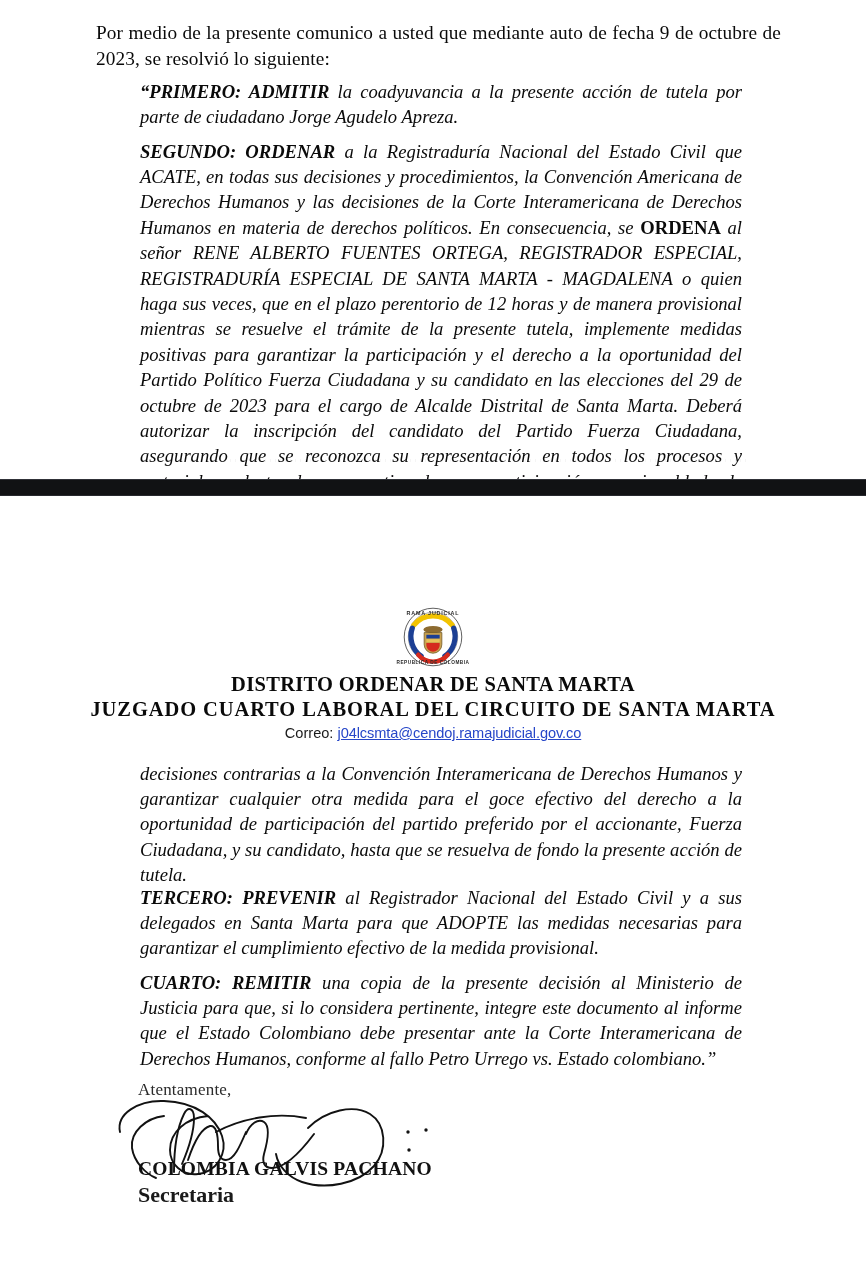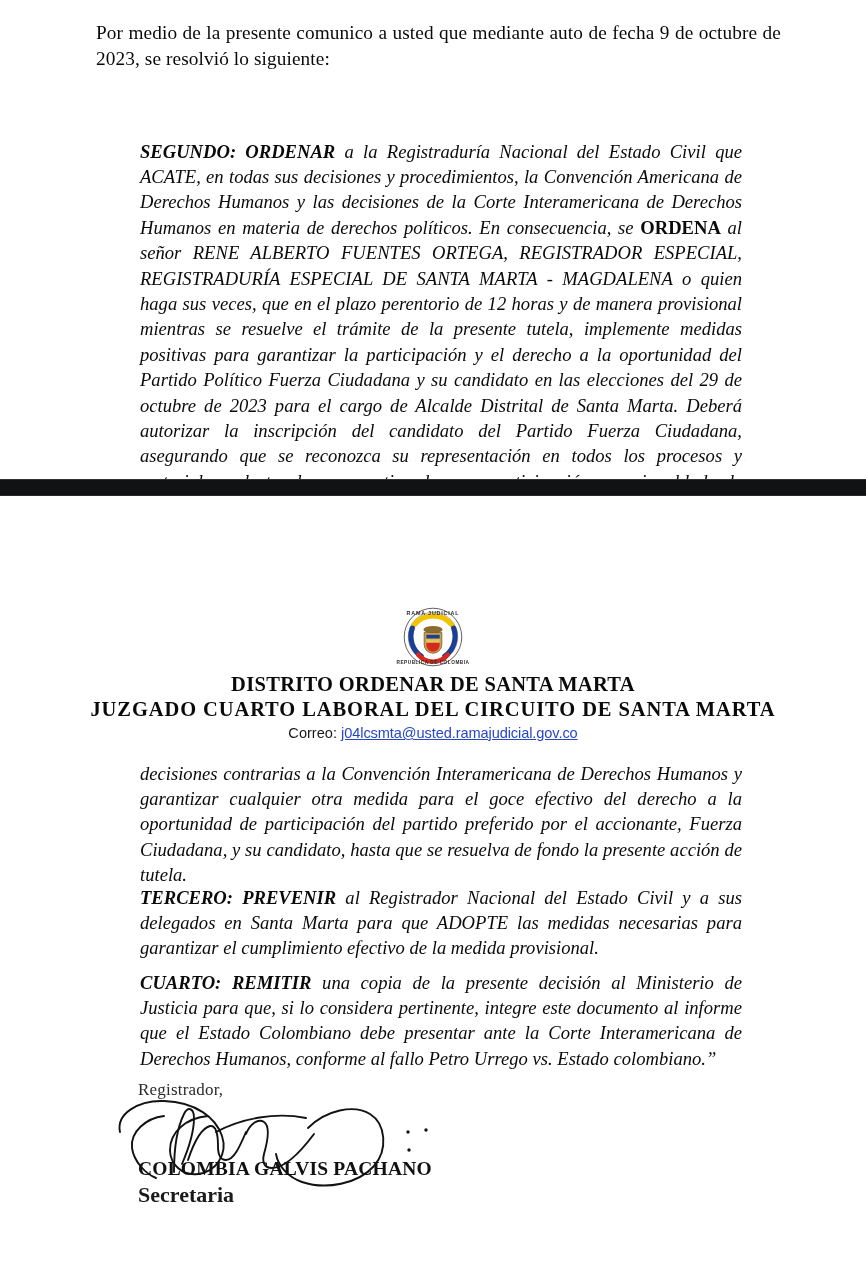--- a/index.html
+++ b/index.html
@@ -206,20 +206,23 @@
 </style>
 </head>
 <body>
 
 <div class="page">
 
   <div class="frag-top">
 
     <p class="body-para lead">Por medio de la presente comunico a usted que mediante auto de fecha 9 de octubre de 2023, se resolvió lo siguiente:</p>
 
+    <p class="indent-block blk-primero">
+      <b>“PRIMERO: ADMITIR</b><span> la coadyuvancia a la presente acción de tutela por parte de ciudadano Jorge Agudelo Apreza.</span>
+    </p>
 
     <p class="indent-block blk-segundo">
       <b>SEGUNDO: ORDENAR</b><span> a la Registraduría Nacional del Estado Civil que ACATE, en todas sus decisiones y procedimientos, la Convención Americana de Derechos Humanos y las decisiones de la Corte Interamericana de Derechos Humanos en materia de derechos políticos. En consecuencia, se </span><span class="bold-upright">ORDENA</span><span> al señor RENE ALBERTO FUENTES ORTEGA, REGISTRADOR ESPECIAL, REGISTRADURÍA ESPECIAL DE SANTA MARTA - MAGDALENA o quien haga sus veces, que en el plazo perentorio de 12 horas y de manera provisional mientras se resuelve el trámite de la presente tutela, implemente medidas positivas para garantizar la participación y el derecho a la oportunidad del Partido Político Fuerza Ciudadana y su candidato en las elecciones del 29 de octubre de 2023 para el cargo de Alcalde Distrital de Santa Marta. Deberá autorizar la inscripción del candidato del Partido Fuerza Ciudadana, asegurando que se reconozca su representación en todos los procesos y materiales electorales, garantizando su participación en igualdad de condiciones que los demás candidatos. Deberá abstenerse de tomar</span>
     </p>
 
     <div class="scan-speckle"></div>
   </div>
 
   <div class="page-break-band"></div>
 
@@ -247,36 +250,36 @@
           <text x="50" y="79" font-family="Liberation Sans, sans-serif" font-size="6.4" font-weight="bold" fill="#2b2b2b" text-anchor="middle" letter-spacing="0.7">REPUBLICA DE COLOMBIA</text>
         </svg>
       </span>
     </div>
 
     <div class="letterhead">
       <div class="lh-line1">DISTRITO ORDENAR DE SANTA MARTA</div>
       <div class="lh-line2">JUZGADO CUARTO LABORAL DEL CIRCUITO DE SANTA MARTA</div>
       <div class="lh-mail">
         <span>Correo:</span>
-        <a class="mail-link" href="#">j04lcsmta@usted.ramajudicial.gov.co</a>
+        <a class="mail-link" href="#">j04lcsmta@cendoj.ramajudicial.gov.co</a>
       </div>
     </div>
 
     <p class="cont-para blk-cont">decisiones contrarias a la Convención Interamericana de Derechos Humanos y garantizar cualquier otra medida para el goce efectivo del derecho a la oportunidad de participación del partido preferido por el accionante, Fuerza Ciudadana, y su candidato, hasta que se resuelva de fondo la presente acción de tutela.</p>
 
     <p class="cont-para blk-tercero">
       <b>TERCERO: PREVENIR</b><span> al Registrador Nacional del Estado Civil y a sus delegados en Santa Marta para que ADOPTE las medidas necesarias para garantizar el cumplimiento efectivo de la medida provisional.</span>
     </p>
 
     <p class="cont-para blk-cuarto">
       <b>CUARTO: REMITIR</b><span> una copia de la presente decisión al Ministerio de Justicia para que, si lo considera pertinente, integre este documento al informe que el Estado Colombiano debe presentar ante la Corte Interamericana de Derechos Humanos, conforme al fallo Petro Urrego vs. Estado colombiano.”</span>
     </p>
 
     <div class="sig-area">
-      <div class="sig-atentamente">Registrador,</div>
+      <div class="sig-atentamente">Atentamente,</div>
 
       <svg class="sig-svg" viewBox="0 0 330 108">
         <g fill="none" stroke="#121212" stroke-width="1.9" stroke-linecap="round" stroke-linejoin="round">
           <path d="M8 44 C4 26 26 12 52 13 C84 14 104 30 110 48 C116 66 104 84 86 86 C70 88 58 76 58 62 C58 44 74 30 96 28"></path>
           <path d="M44 90 C34 86 22 74 20 60 C18 44 34 30 52 28"></path>
           <path d="M62 84 C62 60 66 38 72 26 C76 18 82 20 82 30 C82 44 76 62 70 76"></path>
           <path d="M76 72 C82 54 90 40 98 38 C104 37 106 46 106 58 C106 66 108 72 114 72 C122 72 128 58 134 44"></path>
           <path d="M134 46 C138 36 146 30 152 34 C158 38 156 52 152 66 C150 74 152 80 160 80 C174 80 190 62 202 46"></path>
           <path d="M196 40 C214 22 242 16 258 26 C274 36 276 62 262 78 C246 96 214 102 190 94 C176 89 166 78 164 66"></path>
           <path d="M104 44 C130 30 164 24 194 30"></path>

